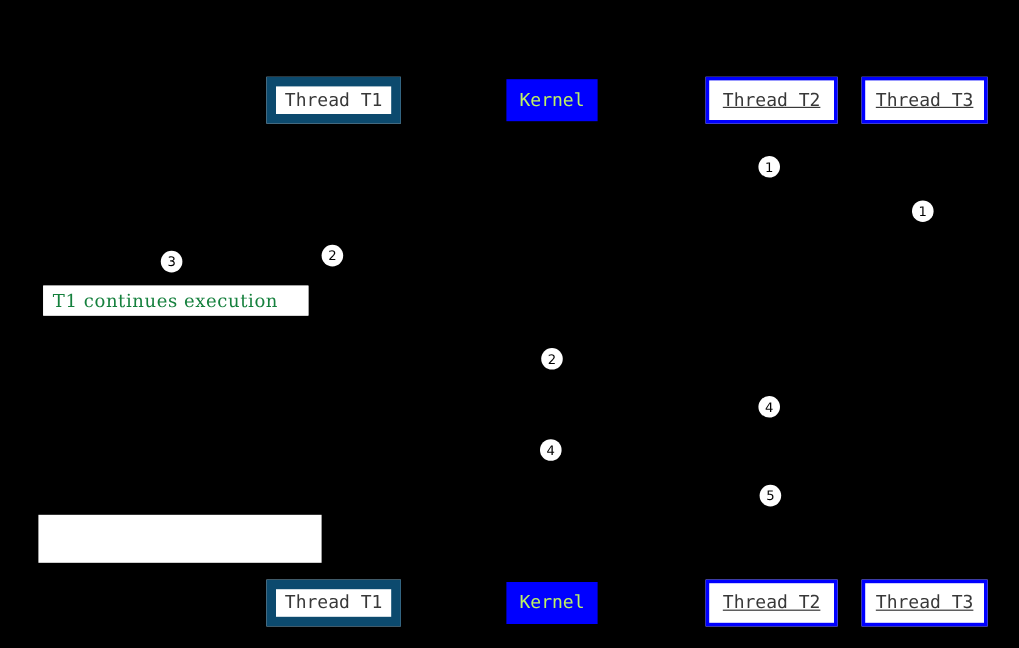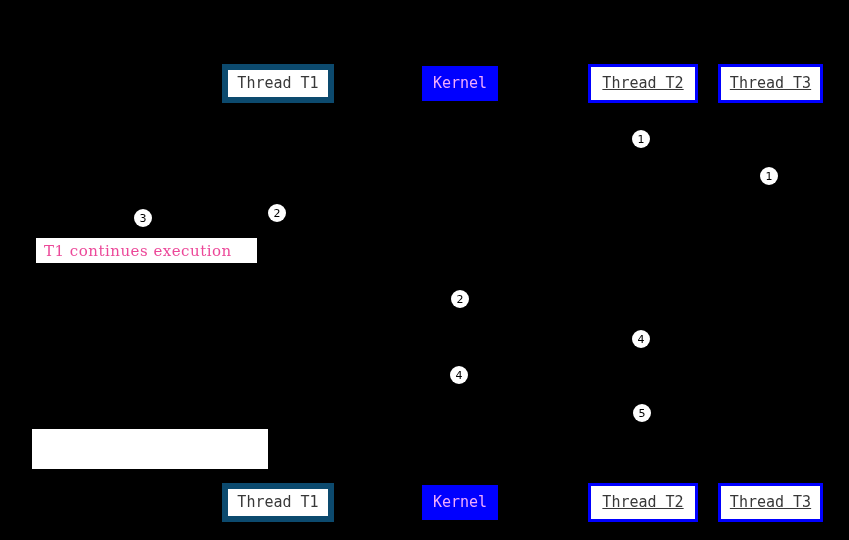--- a/index.html
+++ b/index.html
@@ -26,46 +26,46 @@
     justify-content: center;
     background: #ffffff;
     color: #383838;
     font-family: "DejaVu Sans Mono", "Liberation Mono", monospace;
     font-size: 15px;
     letter-spacing: 0px;
     white-space: nowrap;
     line-height: 1;
   }
   .participant.red-outline {
-    border: 6px solid #0c4a6e;
+    border: 8px solid #0c4a6e;
   }
   .participant.blue-outline {
     border: 3px solid #0000ff;
     text-decoration: underline;
   }
   .participant.blue-fill {
     background: #0000ff;
-    color: #f0abfc;
+    color: #bef264;
     border: 0;
   }
 
   
   .lifeline {
     position: absolute;
     width: 1px;
     background: #000000;
   }
 
   
   .note-box {
     position: absolute;
     box-sizing: border-box;
     background: #ffffff;
     border: 1px solid #ffffff;
-    color: #ec4899;
+    color: #15803d;
     font-family: "DejaVu Serif", "Liberation Serif", serif;
     font-size: 15px;
     display: flex;
     align-items: center;
     padding-left: 7px;
     white-space: nowrap;
     letter-spacing: 0.5px;
   }
   .note-box.empty {
     background: #ffffff;

